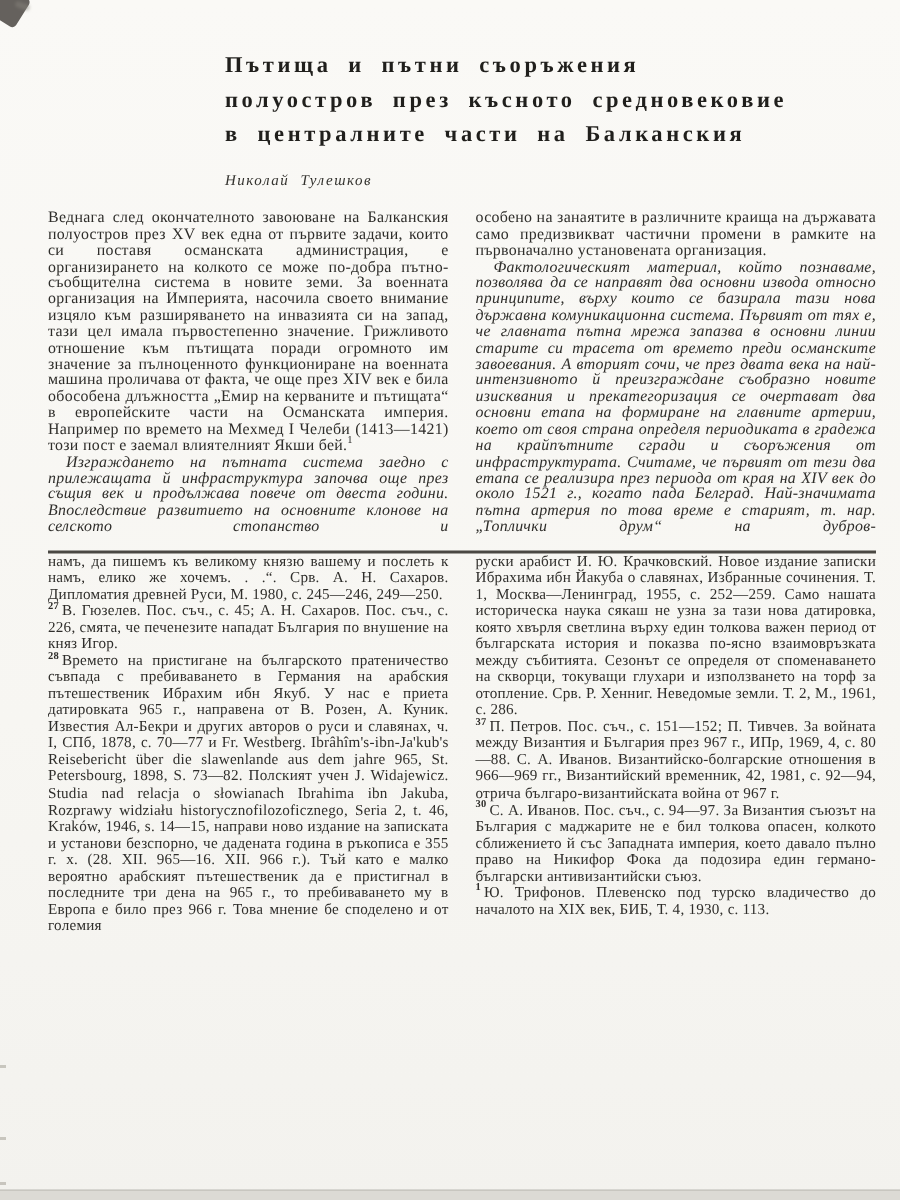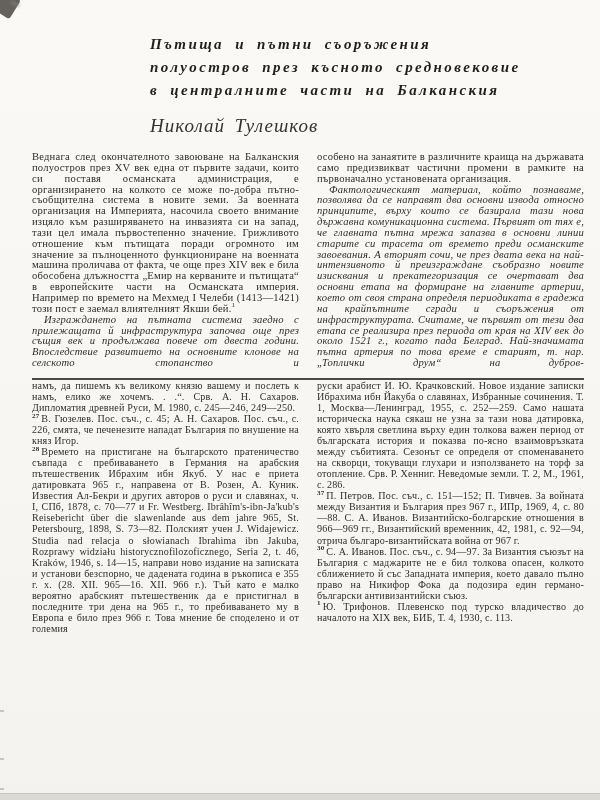--- a/index.html
+++ b/index.html
@@ -34,25 +34,25 @@
   .edge-tick.t1{top:710px;}
   .edge-tick.t2{top:758px;}
   .edge-tick.t3{top:788px;}
 
   
   .title-block{margin-left:118px;}
   .title-line{
     font-weight:bold;
     font-size:15px;line-height:23px;
     letter-spacing:2.4px;word-spacing:5px;
-    color:#201f1c;white-space:nowrap;font-style:italic;
+    color:#201f1c;white-space:nowrap;
   }
   .author{
     margin-left:118px;margin-top:13px;
-    font-style:italic;font-size:19px;letter-spacing:1px;word-spacing:4px;
+    font-style:italic;font-size:10px;letter-spacing:1px;word-spacing:4px;
     color:#33322e;
   }
 
   
   .columns{display:flex;gap:18px;margin-top:15px;}
   .col{width:267px;}
   .body-text p{
     margin:0;
     font-size:10.6px;line-height:10.85px;
     text-align:justify;

